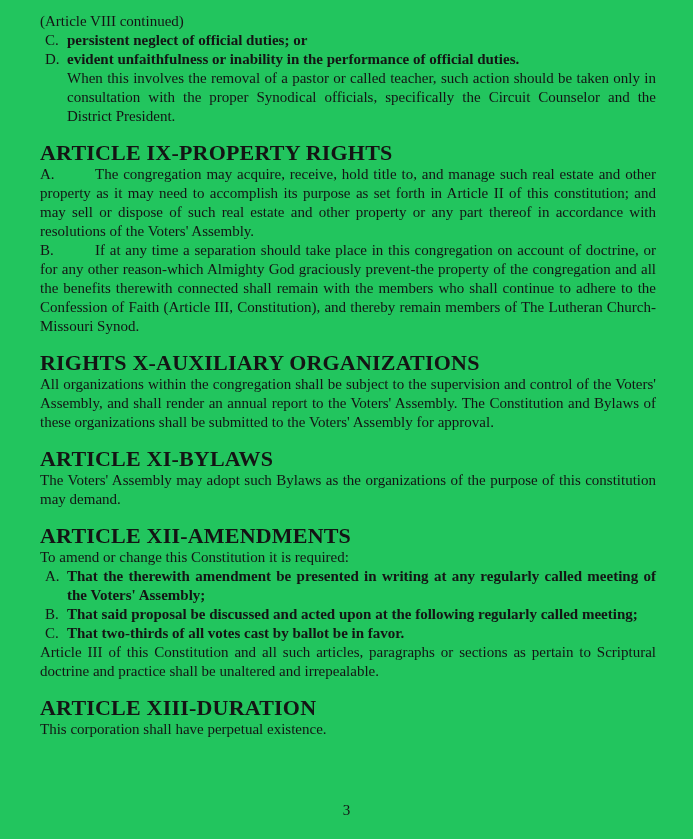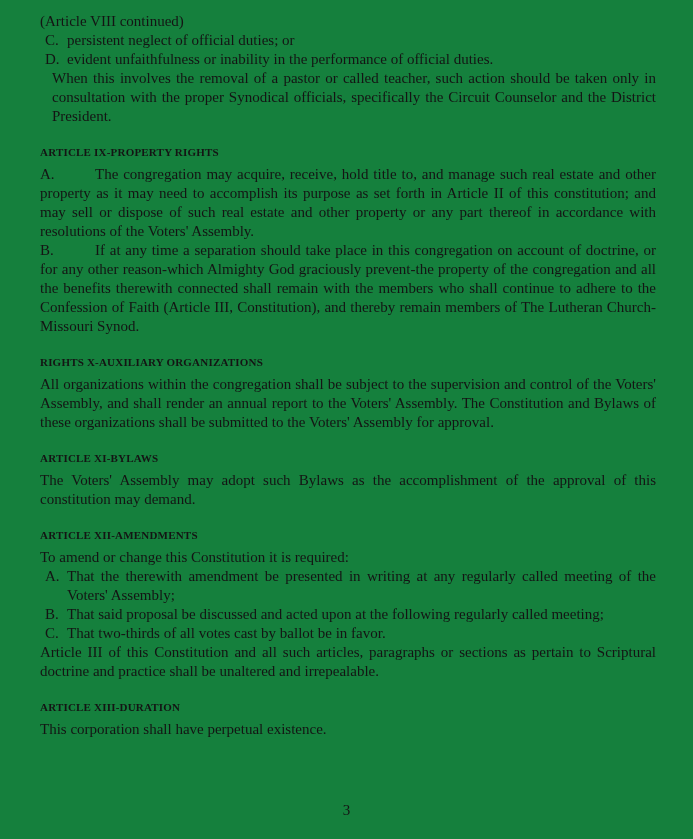--- a/index.html
+++ b/index.html
@@ -1,53 +1,53 @@
 <!DOCTYPE html>
 <html><head>
 <meta charset="utf-8">
 <style>
   html, body { margin: 0; padding: 0; background: #ffffff; }
   .page {
     position: relative;
     width: 693px;
     height: 839px;
-    background: #15803d;
+    background: #22c55e;
     overflow: hidden;
     font-family: "Liberation Serif", "DejaVu Serif", serif;
     font-size: 15px;
     line-height: 19px;
     color: #141414;
     box-sizing: border-box;
     padding: 12px 37px 0 40px;
   }
   p { margin: 0; }
   .just { text-align: justify; }
   .heading {
     font-weight: bold;
-    font-size: 11px;
+    font-size: 22px;
     line-height: 21px;
     margin: 16px 0 2px 0;
     letter-spacing: 0.2px;
   }
   
   .lpara .plabel {
     display: inline-block;
     width: 55px;
   }
   
   .hang {
     display: flex;
     align-items: flex-start;
     margin-left: 5px;
   }
   .hang .hlabel { flex: 0 0 22px; }
-  .hang .htext { flex: 1 1 auto; text-align: justify; }
+  .hang .htext { flex: 1 1 auto; text-align: justify; font-weight: bold; }
   
   .subnote {
-    margin-left: 12px;
+    margin-left: 27px;
     text-align: justify;
   }
   .page-number {
     position: absolute;
     top: 801px;
     left: 0;
     width: 100%;
     text-align: center;
     font-size: 15px;
   }
@@ -76,21 +76,21 @@
     <p class="lpara just"><span class="plabel">B.</span><span>If at any time a separation should take place in this congregation on account of doctrine, or for any other reason-which Almighty God graciously prevent-the property of the congregation and all the benefits therewith connected shall remain with the members who shall continue to adhere to the Confession of Faith (Article III, Constitution), and thereby remain members of The Lutheran Church-Missouri Synod.</span></p>
   </section>
 
   <section>
     <p class="heading">RIGHTS X-AUXILIARY ORGANIZATIONS</p>
     <p class="just">All organizations within the congregation shall be subject to the supervision and control of the Voters' Assembly, and shall render an annual report to the Voters' Assembly. The Constitution and Bylaws of these organizations shall be submitted to the Voters' Assembly for approval.</p>
   </section>
 
   <section>
     <p class="heading">ARTICLE XI-BYLAWS</p>
-    <p class="just">The Voters' Assembly may adopt such Bylaws as the accomplishment of the approval of this constitution may demand.</p>
+    <p class="just">The Voters' Assembly may adopt such Bylaws as the organizations of the purpose of this constitution may demand.</p>
   </section>
 
   <section>
     <p class="heading">ARTICLE XII-AMENDMENTS</p>
     <p>To amend or change this Constitution it is required:</p>
     <div class="hang">
       <span class="hlabel">A.</span>
       <div class="htext">That the therewith amendment be presented in writing at any regularly called meeting of the Voters' Assembly;</div>
     </div>
     <div class="hang">

